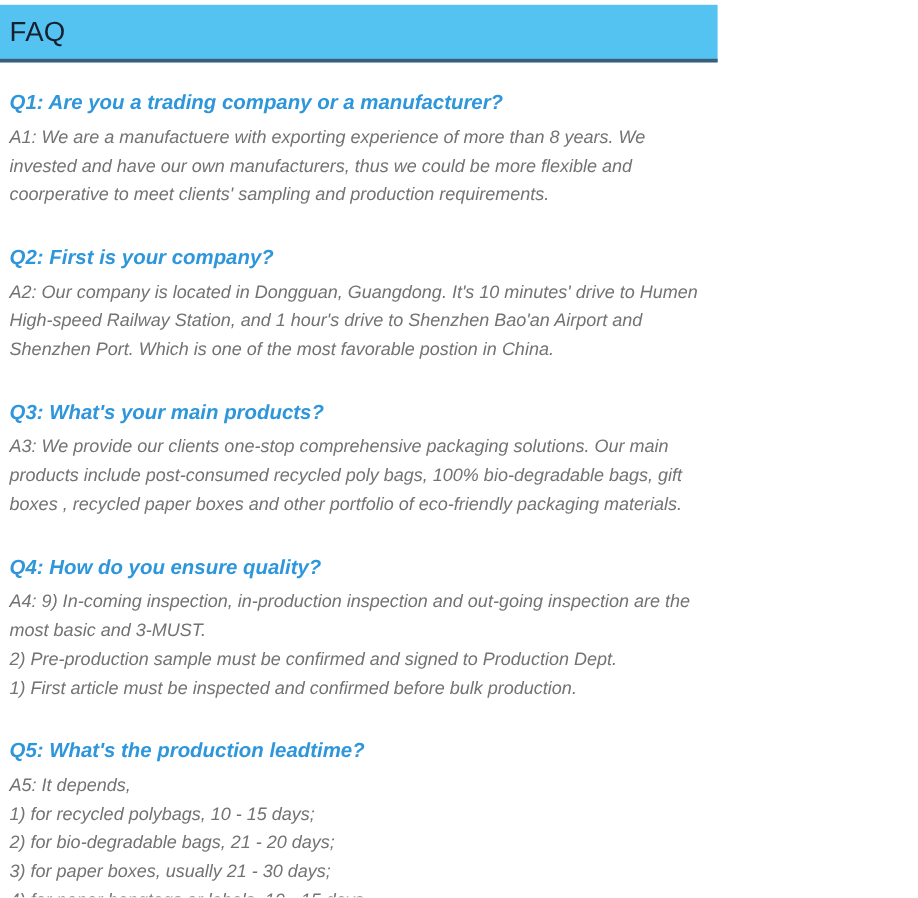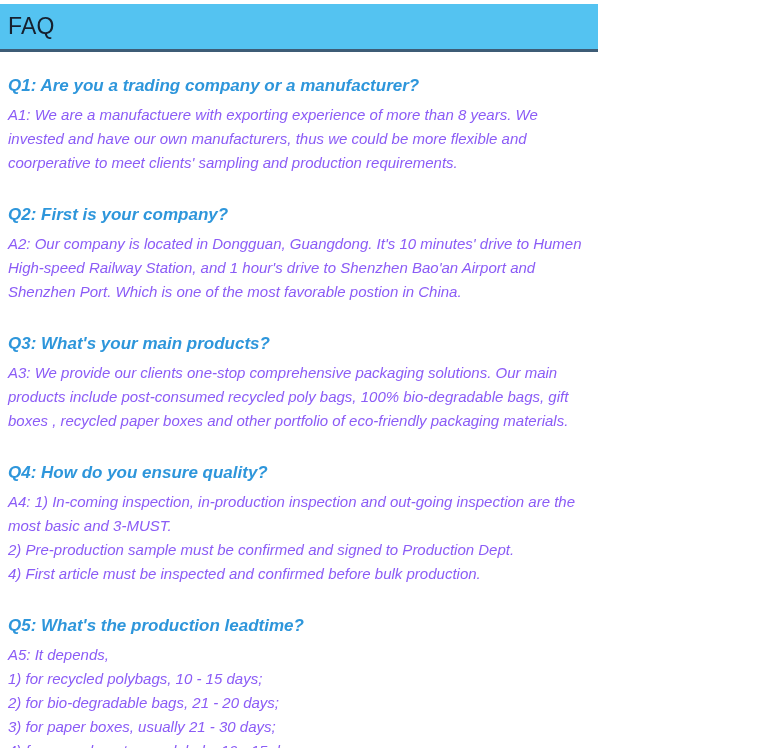--- a/index.html
+++ b/index.html
@@ -42,21 +42,21 @@
     color: #2e96db;
   }
   .faq-item + .faq-item .faq-question {
     margin-top: 29px;
   }
   .faq-answer { margin: 0; }
   .faq-answer p {
     margin: 0;
     font-size: 15px;
     line-height: 24px;
-    color: #8b5cf6;
+    color: #737373;
   }
 </style>
 </head>
 <body>
 
 <div class="page">
 
   <div class="faq-banner">
     <span class="faq-banner-title">FAQ</span>
   </div>
@@ -79,23 +79,23 @@
     <div class="faq-item">
       <h3 class="faq-question">Q3: What's your main products?</h3>
       <div class="faq-answer">
           <p>A3: We provide our clients one-stop comprehensive packaging solutions. Our main products include post-consumed recycled poly bags, 100% bio-degradable bags, gift boxes , recycled paper boxes and other portfolio of eco-friendly packaging materials.</p>
         </div>
     </div>
 
     <div class="faq-item">
       <h3 class="faq-question">Q4: How do you ensure quality?</h3>
       <div class="faq-answer">
-          <p>A4: 1) In-coming inspection, in-production inspection and out-going inspection are the most basic and 3-MUST.</p>
+          <p>A4: 9) In-coming inspection, in-production inspection and out-going inspection are the most basic and 3-MUST.</p>
           <p>2) Pre-production sample must be confirmed and signed to Production Dept.</p>
-          <p>4) First article must be inspected and confirmed before bulk production.</p>
+          <p>1) First article must be inspected and confirmed before bulk production.</p>
         </div>
     </div>
 
     <div class="faq-item">
       <h3 class="faq-question">Q5: What's the production leadtime?</h3>
       <div class="faq-answer">
           <p>A5: It depends,</p>
           <p>1) for recycled polybags, 10 - 15 days;</p>
           <p>2) for bio-degradable bags, 21 - 20 days;</p>
           <p>3) for paper boxes, usually 21 - 30 days;</p>

